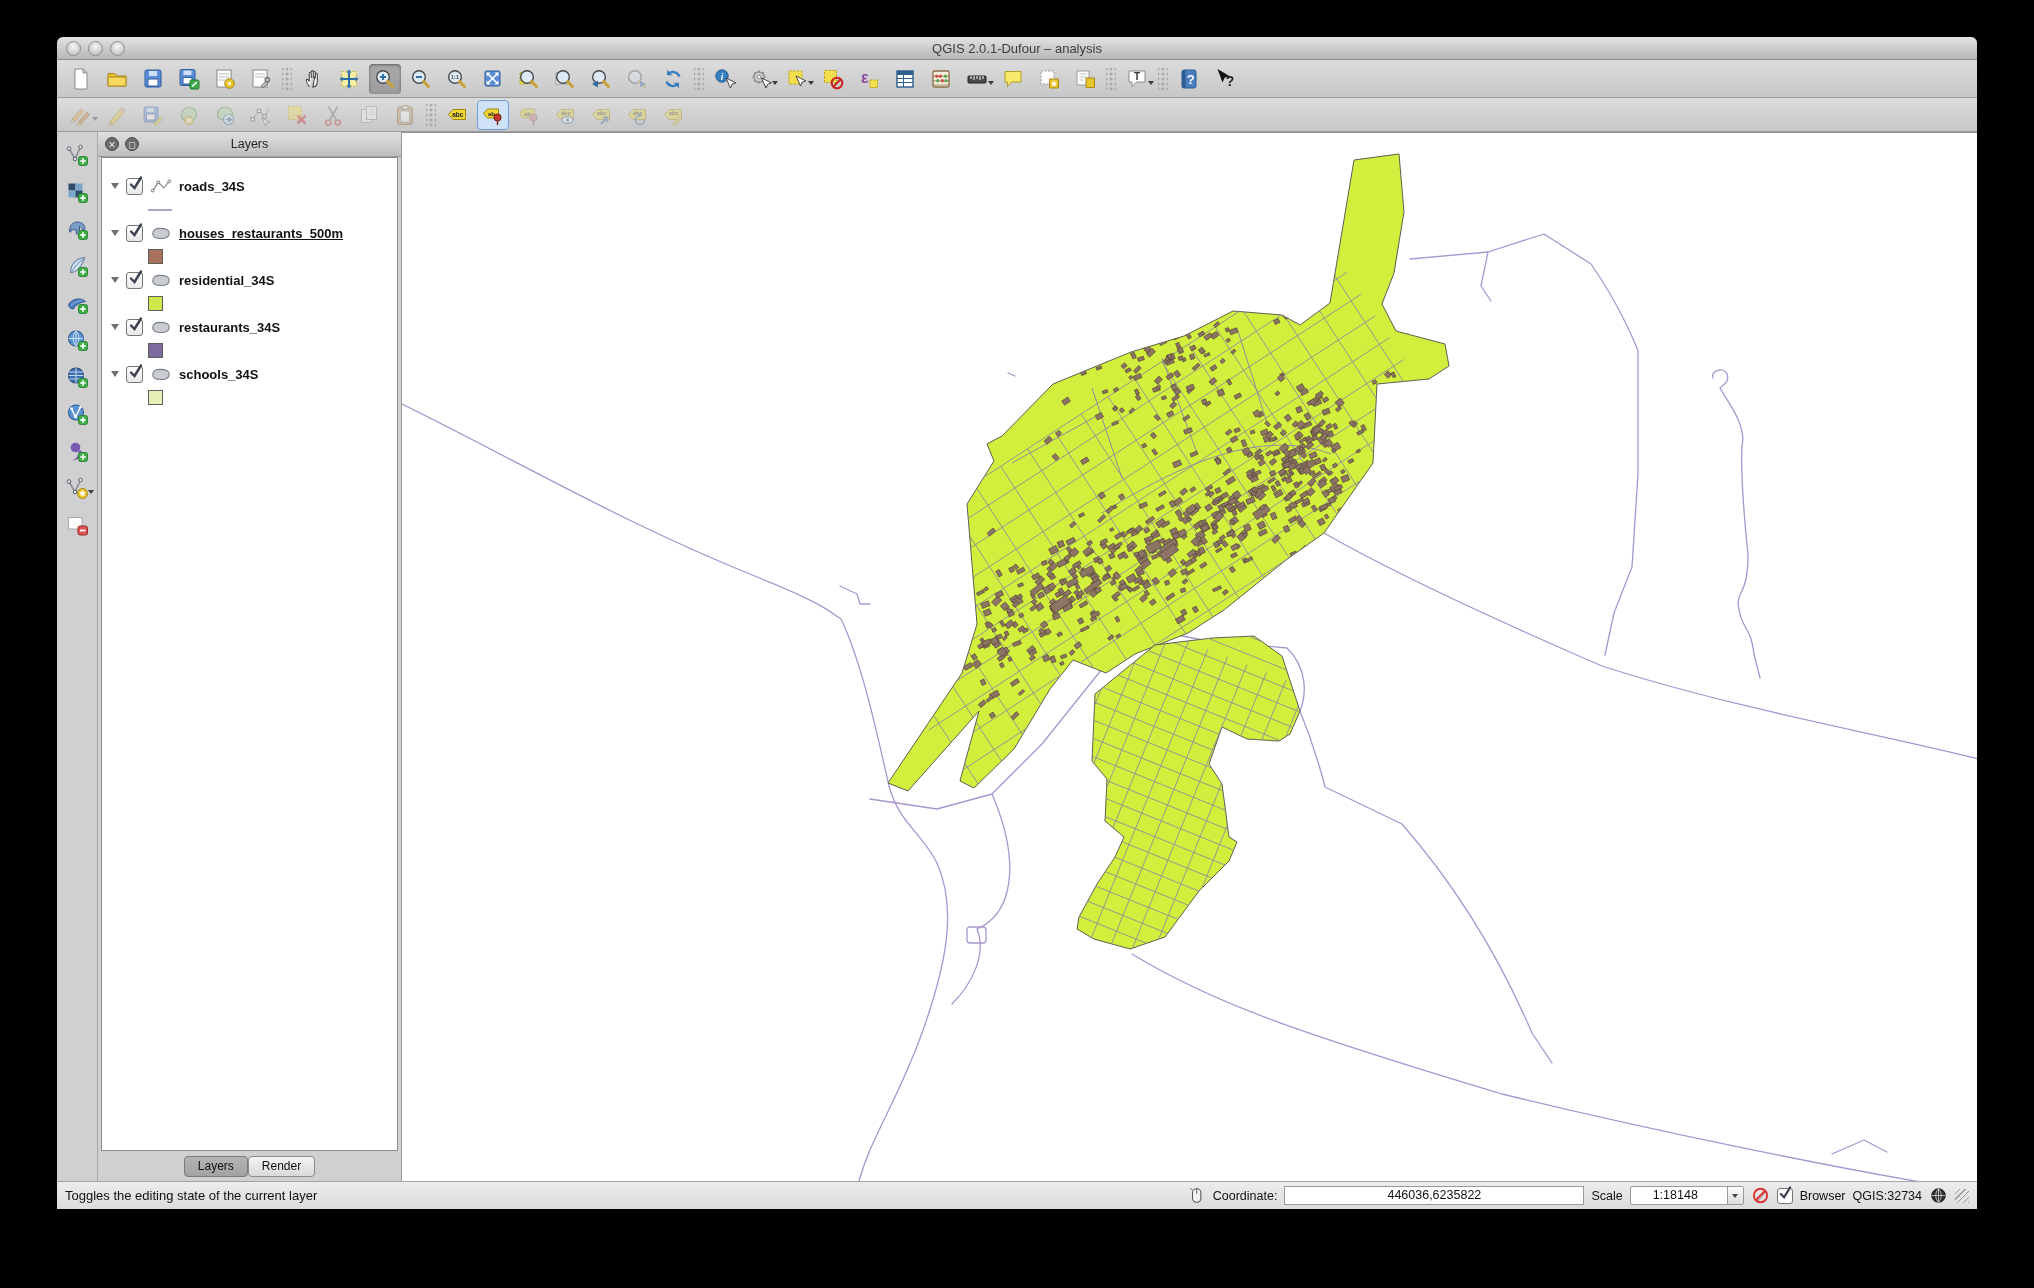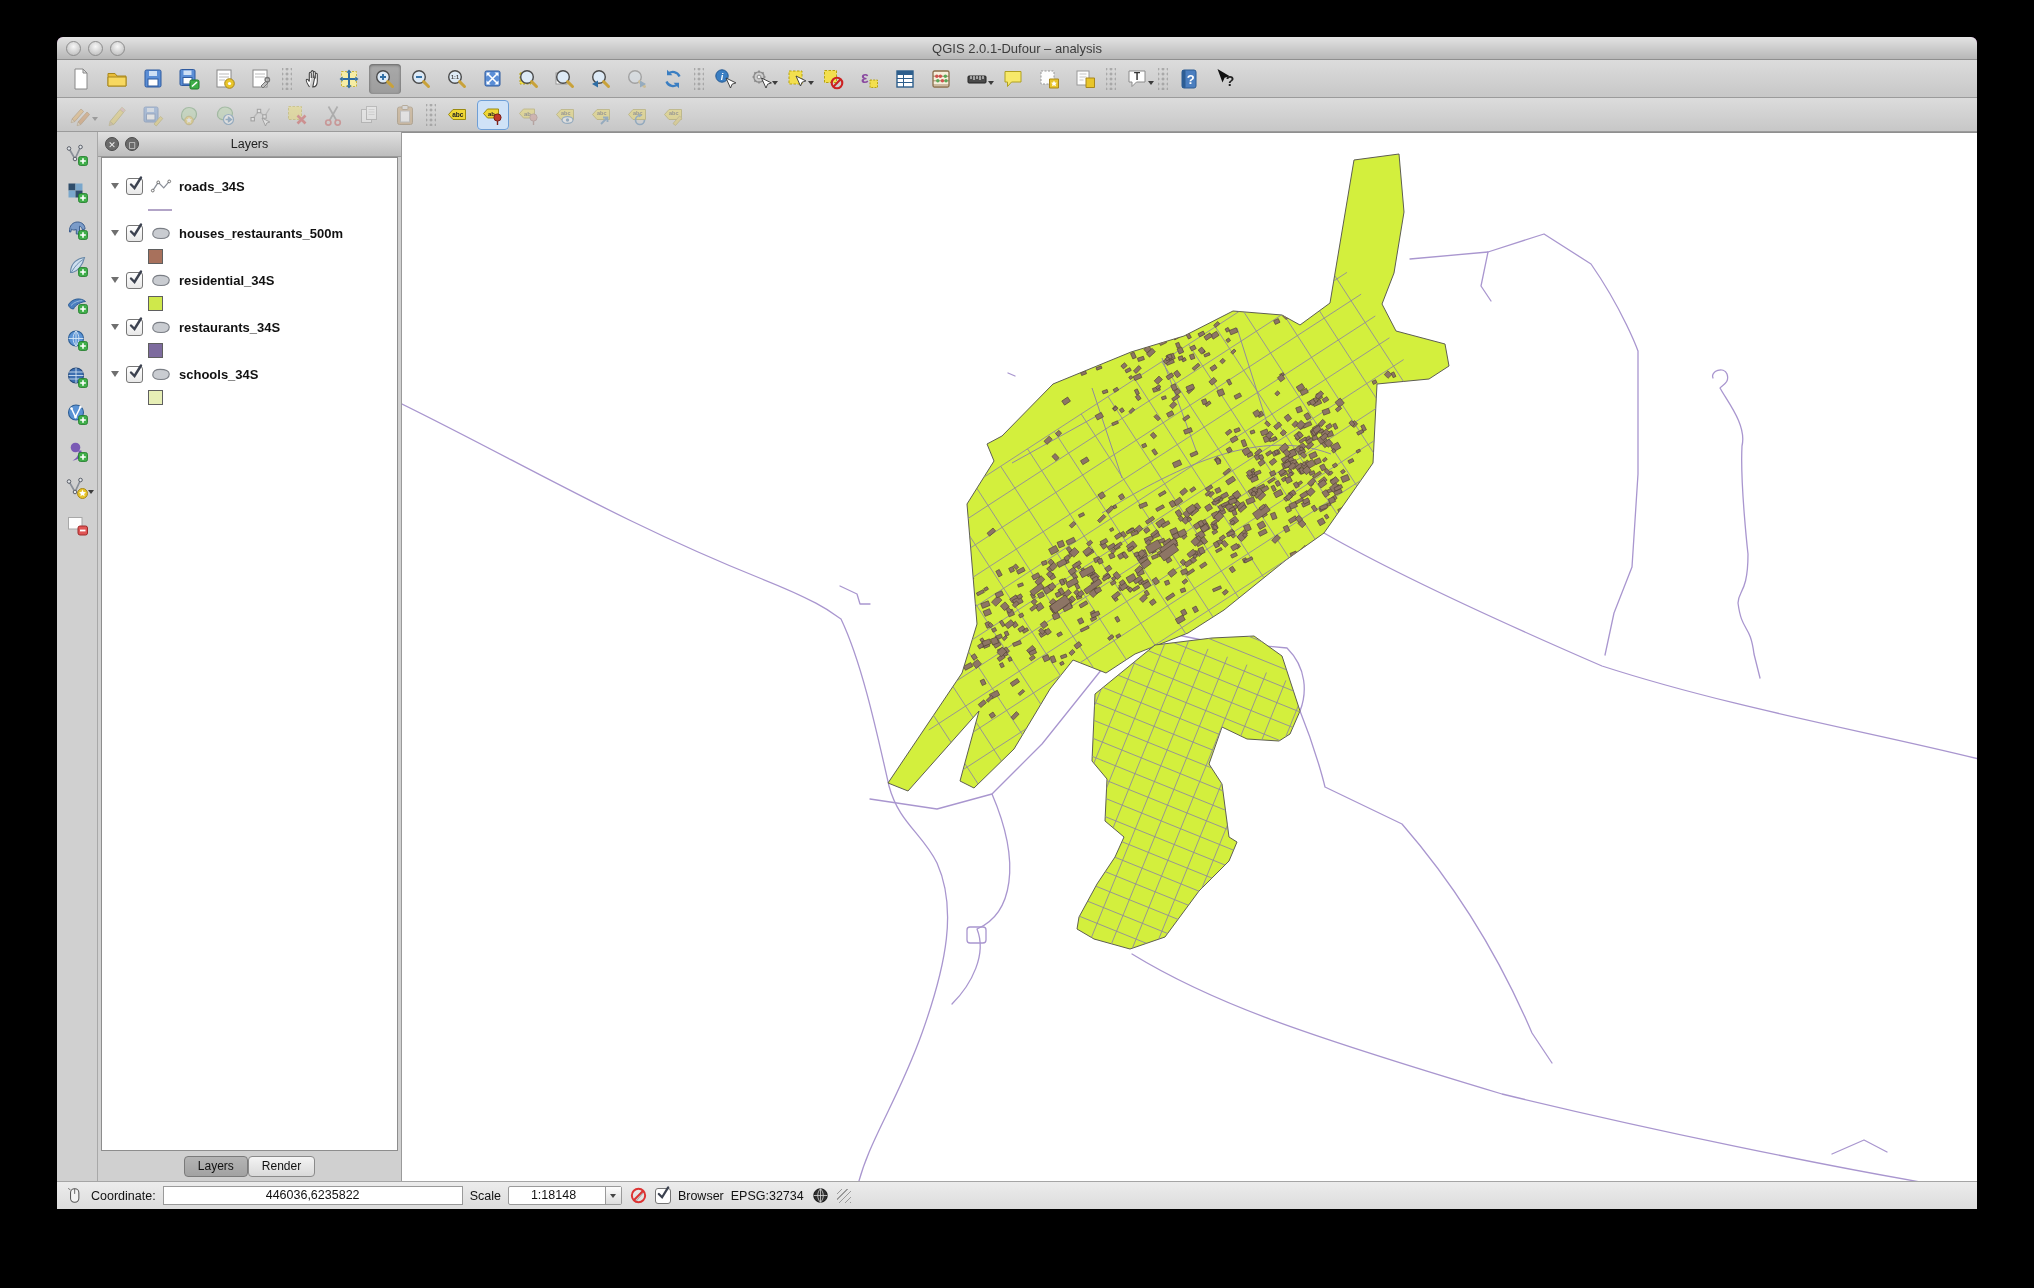--- a/index.html
+++ b/index.html
@@ -45,21 +45,21 @@
   .pbtn.float{left:27px;}
   .plist{flex:1;background:#fff;border:1px solid #8d8d8d;margin:0 3px;overflow:hidden;padding-top:16px;}
   .lrow{display:flex;align-items:center;height:24px;padding-left:9px;gap:7px;}
   .exp{width:0;height:0;border-left:4.5px solid transparent;border-right:4.5px solid transparent;
     border-top:6px solid #6f6f6f;flex:0 0 auto;}
   .lcheck{width:15px;height:15px;background:linear-gradient(#fff,#e8e8e8);border:1px solid #767676;
     border-radius:3px;position:relative;flex:0 0 auto;}
   .lcheck svg{position:absolute;left:1px;top:-4px;width:16px;height:18px;overflow:visible;}
   .ltype{width:22px;height:16px;flex:0 0 auto;}
   .lname{font-size:13px;font-weight:bold;color:#111;white-space:nowrap;}
-  .lname.active{}
+  .lname.active{text-decoration:underline;}
   .lsw-row{height:23px;display:flex;align-items:center;padding-left:46px;}
   .lswatch{width:15px;height:15px;border:1px solid #5f5f5f;box-sizing:border-box;}
   .lswatch.line{width:24px;height:10px;border:none;position:relative;}
   .lswatch.line::after{content:"";position:absolute;left:0;top:4px;width:24px;height:2px;background:#b2a4c7;}
   .ptabs{height:30px;display:flex;align-items:center;justify-content:center;gap:0;}
   .ptab{font-size:12px;padding:2px 13px 3px;border:1px solid #8a8a8a;border-radius:4px;
     background:linear-gradient(#f4f4f4,#d9d9d9);color:#111;}
   .ptab.active{background:linear-gradient(#b4b4b4,#a2a2a2);border-color:#7a7a7a;}
   
   .canvas{flex:1;background:#fff;border-top:1px solid #8f8f8f;position:relative;overflow:hidden;}
@@ -1580,20 +1580,21 @@
               <line x1="981.2330815678637" y1="586.7177525014531" x2="861.3589716747719" y2="883.4165859628251"></line>
               <line x1="1000.7039425137662" y1="594.5844909631872" x2="880.8298326206743" y2="891.2833244245593"></line>
               <line x1="1020.1748034596687" y1="602.4512294249214" x2="900.3006935665769" y2="899.1500628862934"></line>
             </g>
         </g>
       </svg>
     </div>
   </div>
 
   <div class="statusbar">
+    <div class="sb-msg">Toggles the editing state of the current layer</div>
     <svg class="sb-ico">
         <use href="#i-mouse"></use>
       </svg>
     <span>Coordinate:</span>
     <div class="sb-field">446036,6235822</div>
     <span>Scale</span>
     <div class="sb-combo">
       <div class="val">1:18148</div>
       <div class="arrow">
           <i></i>
@@ -1601,19 +1602,19 @@
     </div>
     <svg class="sb-ico">
         <use href="#i-stoprender"></use>
       </svg>
     <div class="sb-check">
       <svg viewBox="0 0 16 18">
           <use href="#i-check"></use>
         </svg>
     </div>
     <span>Browser</span>
-    <span>EPSG:32734</span>
+    <span>QGIS:32734</span>
     <svg class="sb-ico">
         <use href="#i-crsglobe"></use>
       </svg>
     <div class="grip"></div>
   </div>
 </div>
 
 </body></html>

